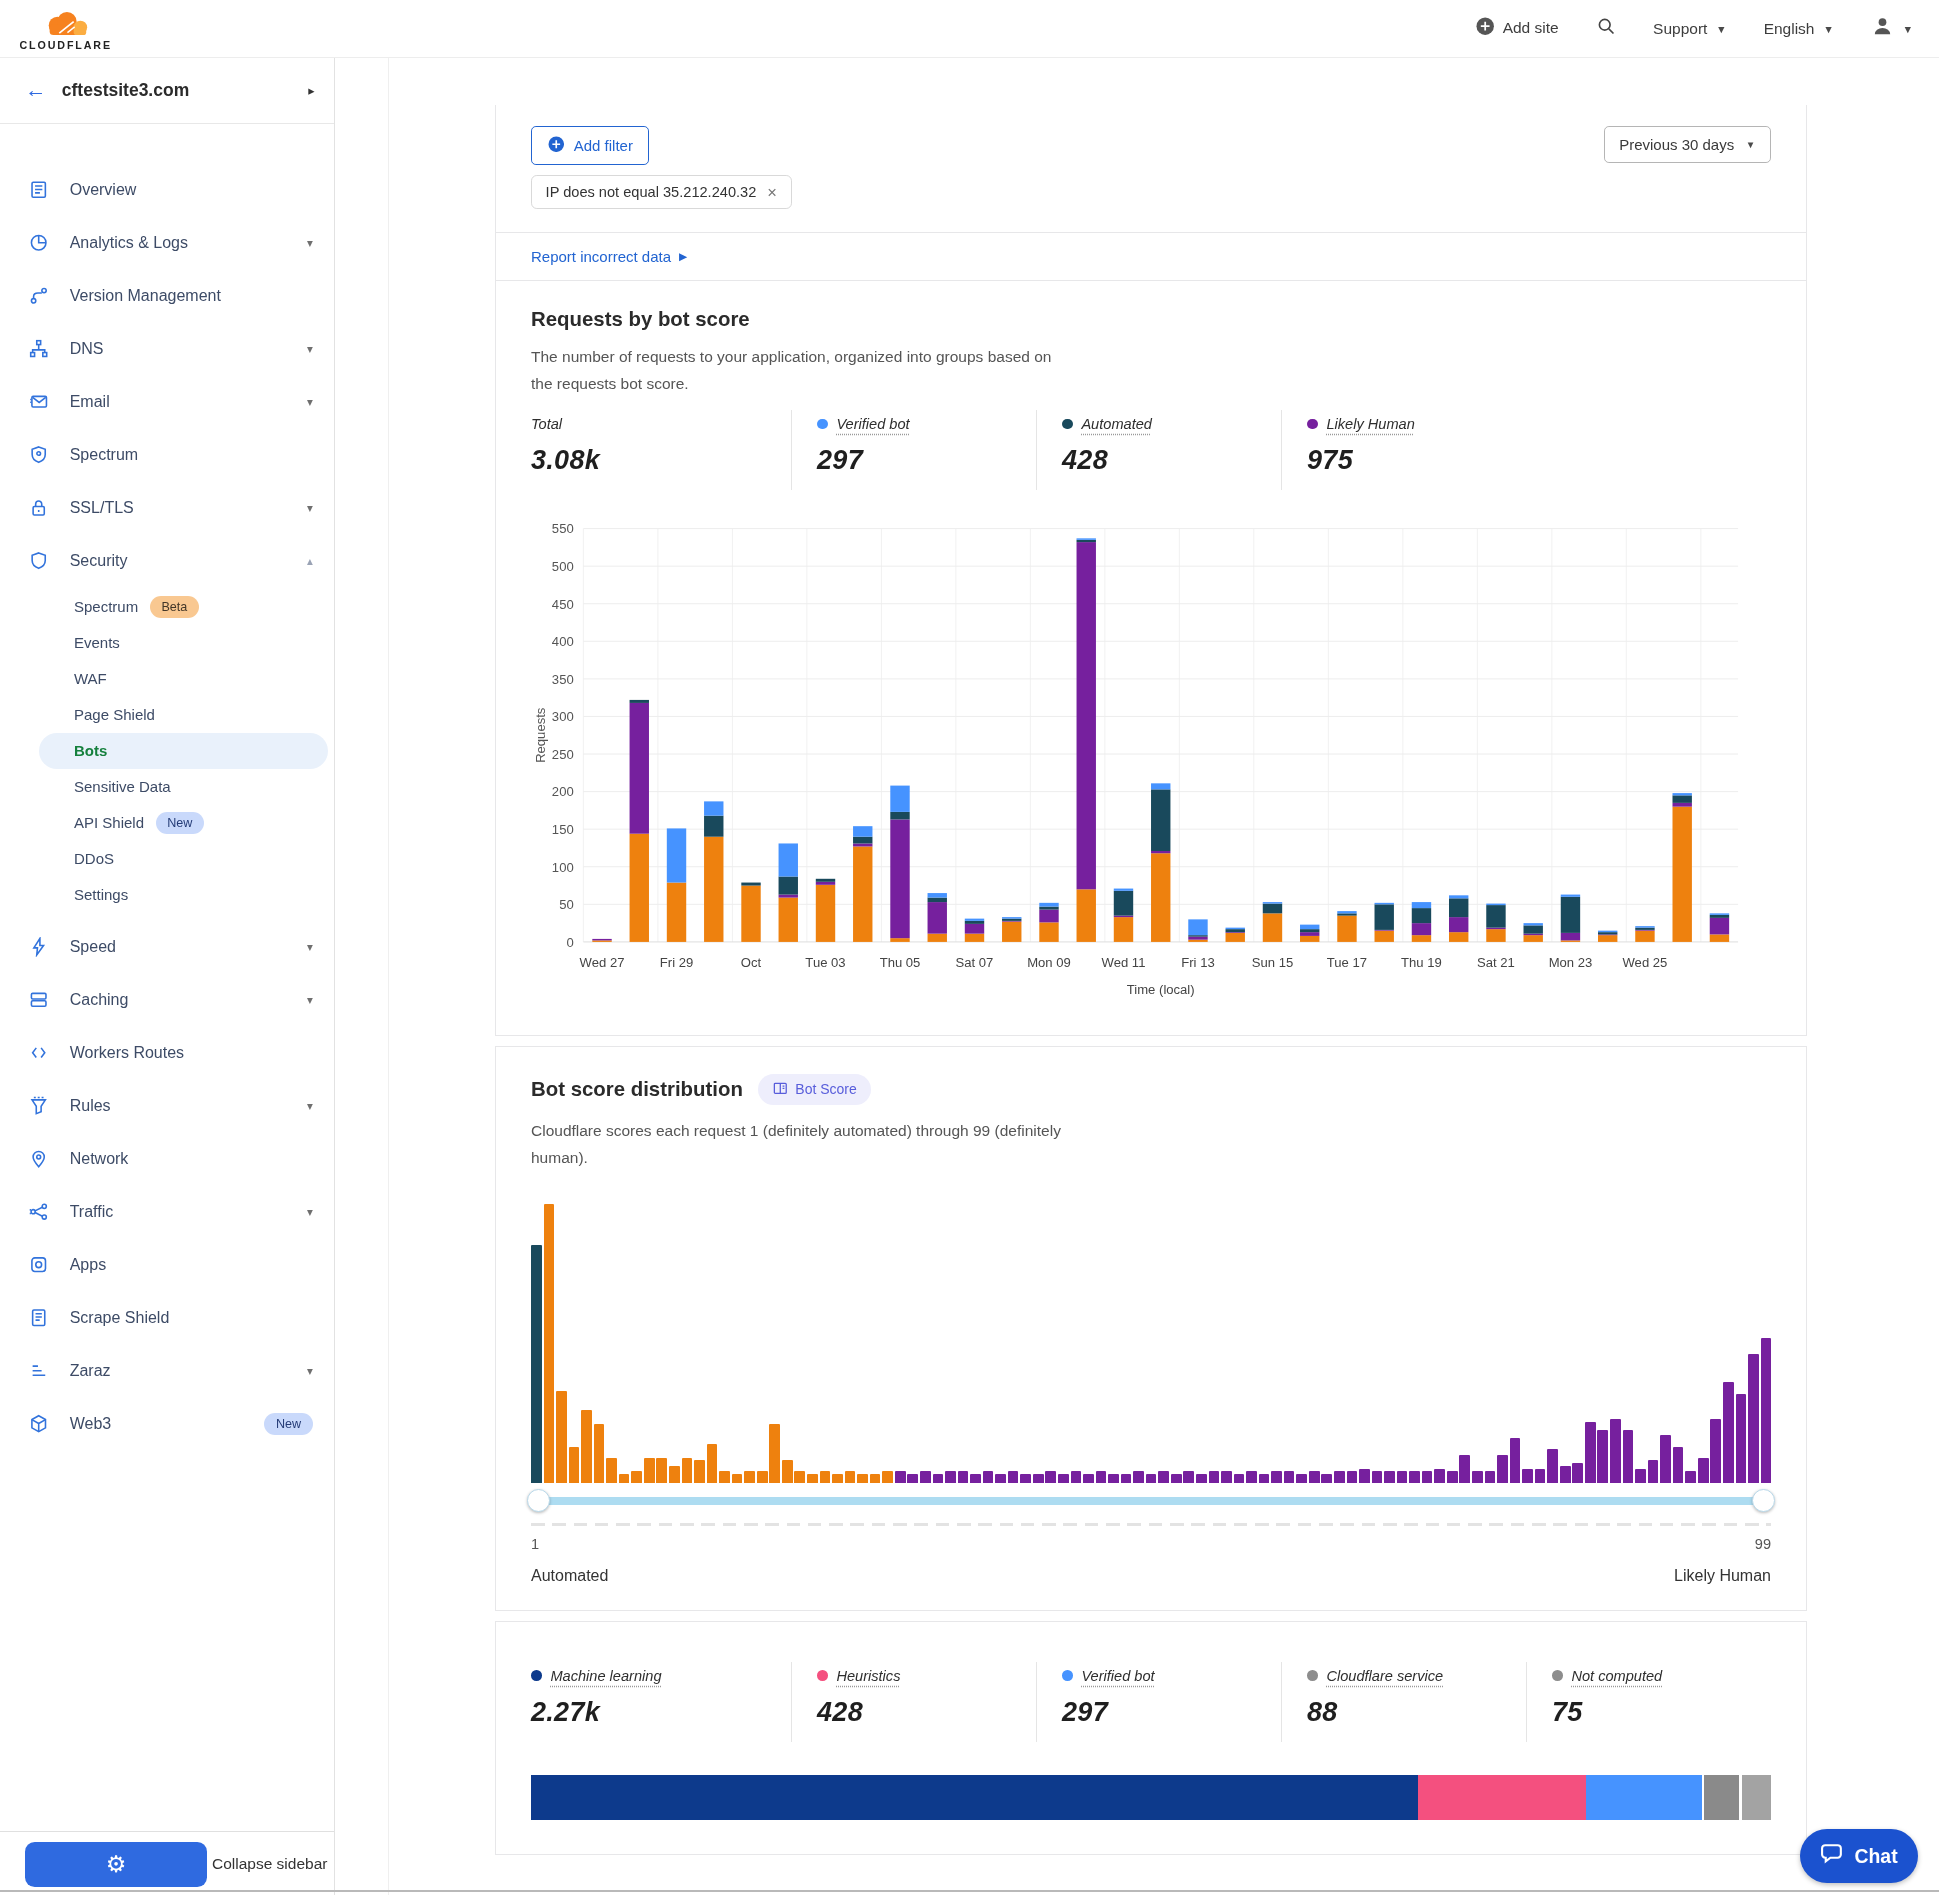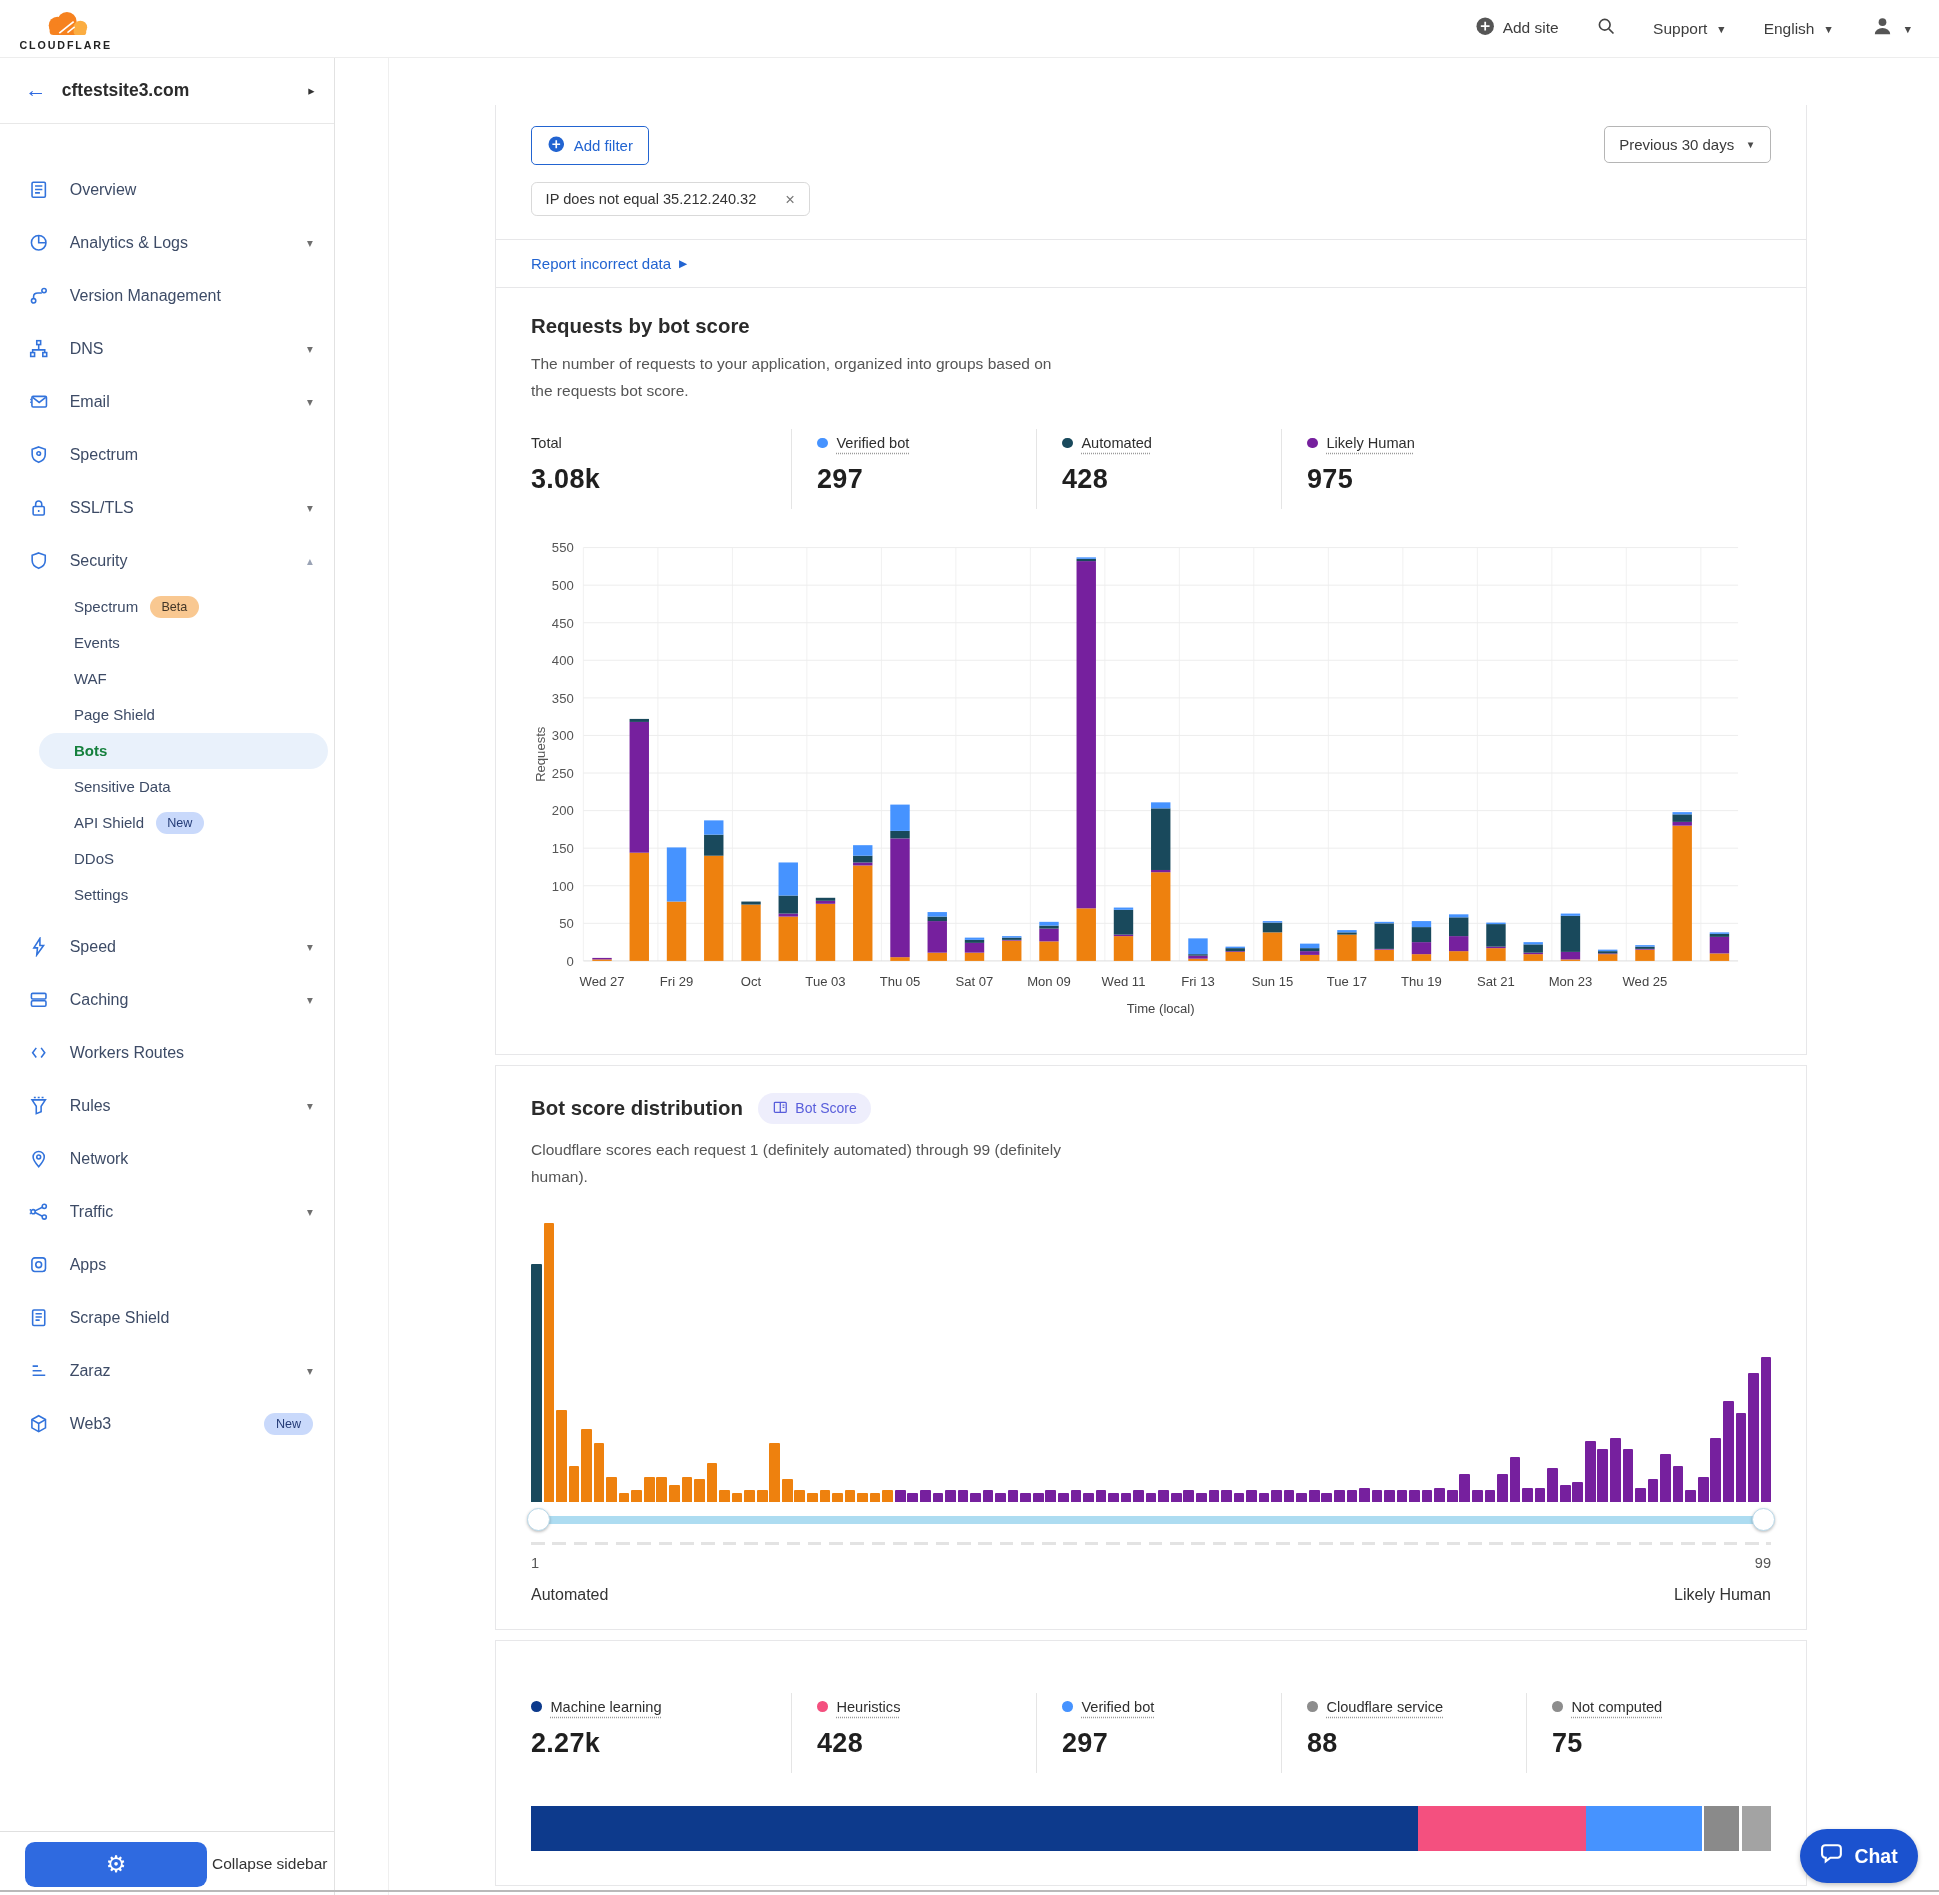--- a/index.html
+++ b/index.html
@@ -52,35 +52,35 @@
   .content { position:relative; margin-left:160px; width:1312px; padding-top:47px; }
   .card { border:1px solid #e7e7e9; background:#fff; }
   .filter-card { border-top:none; }
   .filter-inner { padding:21.3px 35px 23px; }
   .filter-top { display:flex; align-items:flex-start; justify-content:space-between; }
   .add-filter-btn { display:flex; align-items:center; gap:9.7px; border:1px solid #2264d1; color:#2264d1;
                     border-radius:4.9px; padding:8.7px 15.5px; font-size:15px; background:#fff; cursor:pointer; }
   .range-btn { display:flex; align-items:center; gap:11.6px; border:1px solid #b5b5b5; color:#3a3a3a;
                border-radius:4.9px; padding:8.7px 14.6px; font-size:15px; background:#fff; cursor:pointer; }
   .range-btn .hdr-caret { font-size:9.7px; }
-  .chip { display:inline-flex; align-items:center; gap:29px; border:1px solid #d9d9d9; border-radius:5.8px;
-          padding:7.8px 13.6px; font-size:14.6px; color:#333; margin-top:17px; background:#fff; }
+  .chip { display:inline-flex; align-items:center; gap:11px; border:1px solid #d9d9d9; border-radius:5.8px;
+          padding:7.8px 13.6px; font-size:14.6px; color:#333; margin-top:10px; background:#fff; }
   .chip-close { color:#777; font-size:16.5px; cursor:pointer; line-height:1; }
   .report-row { border-top:1px solid #e7e7e9; padding:14.6px 35px; }
   .report-link { color:#2264d1; font-size:15px; cursor:pointer; display:inline-flex; align-items:center; gap:7.8px; }
   .report-link .arrow { font-size:10.7px; }
   .panel { margin-top:-1px; padding:27px 35px 25px; }
   .panel.gap { margin-top:9.7px; }
   .panel-title-row { display:flex; align-items:center; gap:15.5px; }
   .panel-title { font-size:20.4px; font-weight:700; color:#2b2b2b; }
   .panel-desc { margin-top:11.6px; font-size:15.5px; line-height:27px; color:#555; max-width:543px; }
   .doc-badge { display:inline-flex; align-items:center; gap:7.8px; background:#eeeefc; color:#585ddb;
                font-size:14px; padding:6.8px 14.6px; border-radius:16.5px; cursor:pointer; }
   .doc-badge svg { width:14.6px; height:14.6px; }
-  .stats { display:grid; grid-template-columns:260px 1fr 1fr 1fr 1fr; margin-top:25px; }
+  .stats { display:grid; grid-template-columns:260px 1fr 1fr 1fr 1fr; margin-top:13px;font-style:italic; }
   .stat { padding:5.8px 0 13.6px; }
   .stat + .stat { border-left:1px solid #e5e5e5; padding-left:25px; }
   .stat-label { display:flex; align-items:center; gap:8.7px; font-size:14.6px; color:#2e2e2e; }
   .dot { width:10.7px; height:10.7px; border-radius:50%; flex:0 0 auto; }
   .dotted { text-decoration:underline dotted #9a9a9a; text-underline-offset:4.9px; cursor:pointer; }
   .stat-value { font-size:27px; font-weight:700; color:#1f1f1f; margin-top:13.6px; letter-spacing:0.3px; }
   .chart-wrap { margin-top:23px; }
   
   .hist { margin-top:29px; height:283px; display:flex; align-items:flex-end; gap:1.9px; }
   .hist-bar { flex:1 1 0; border-radius:1px 1px 0 0; }

